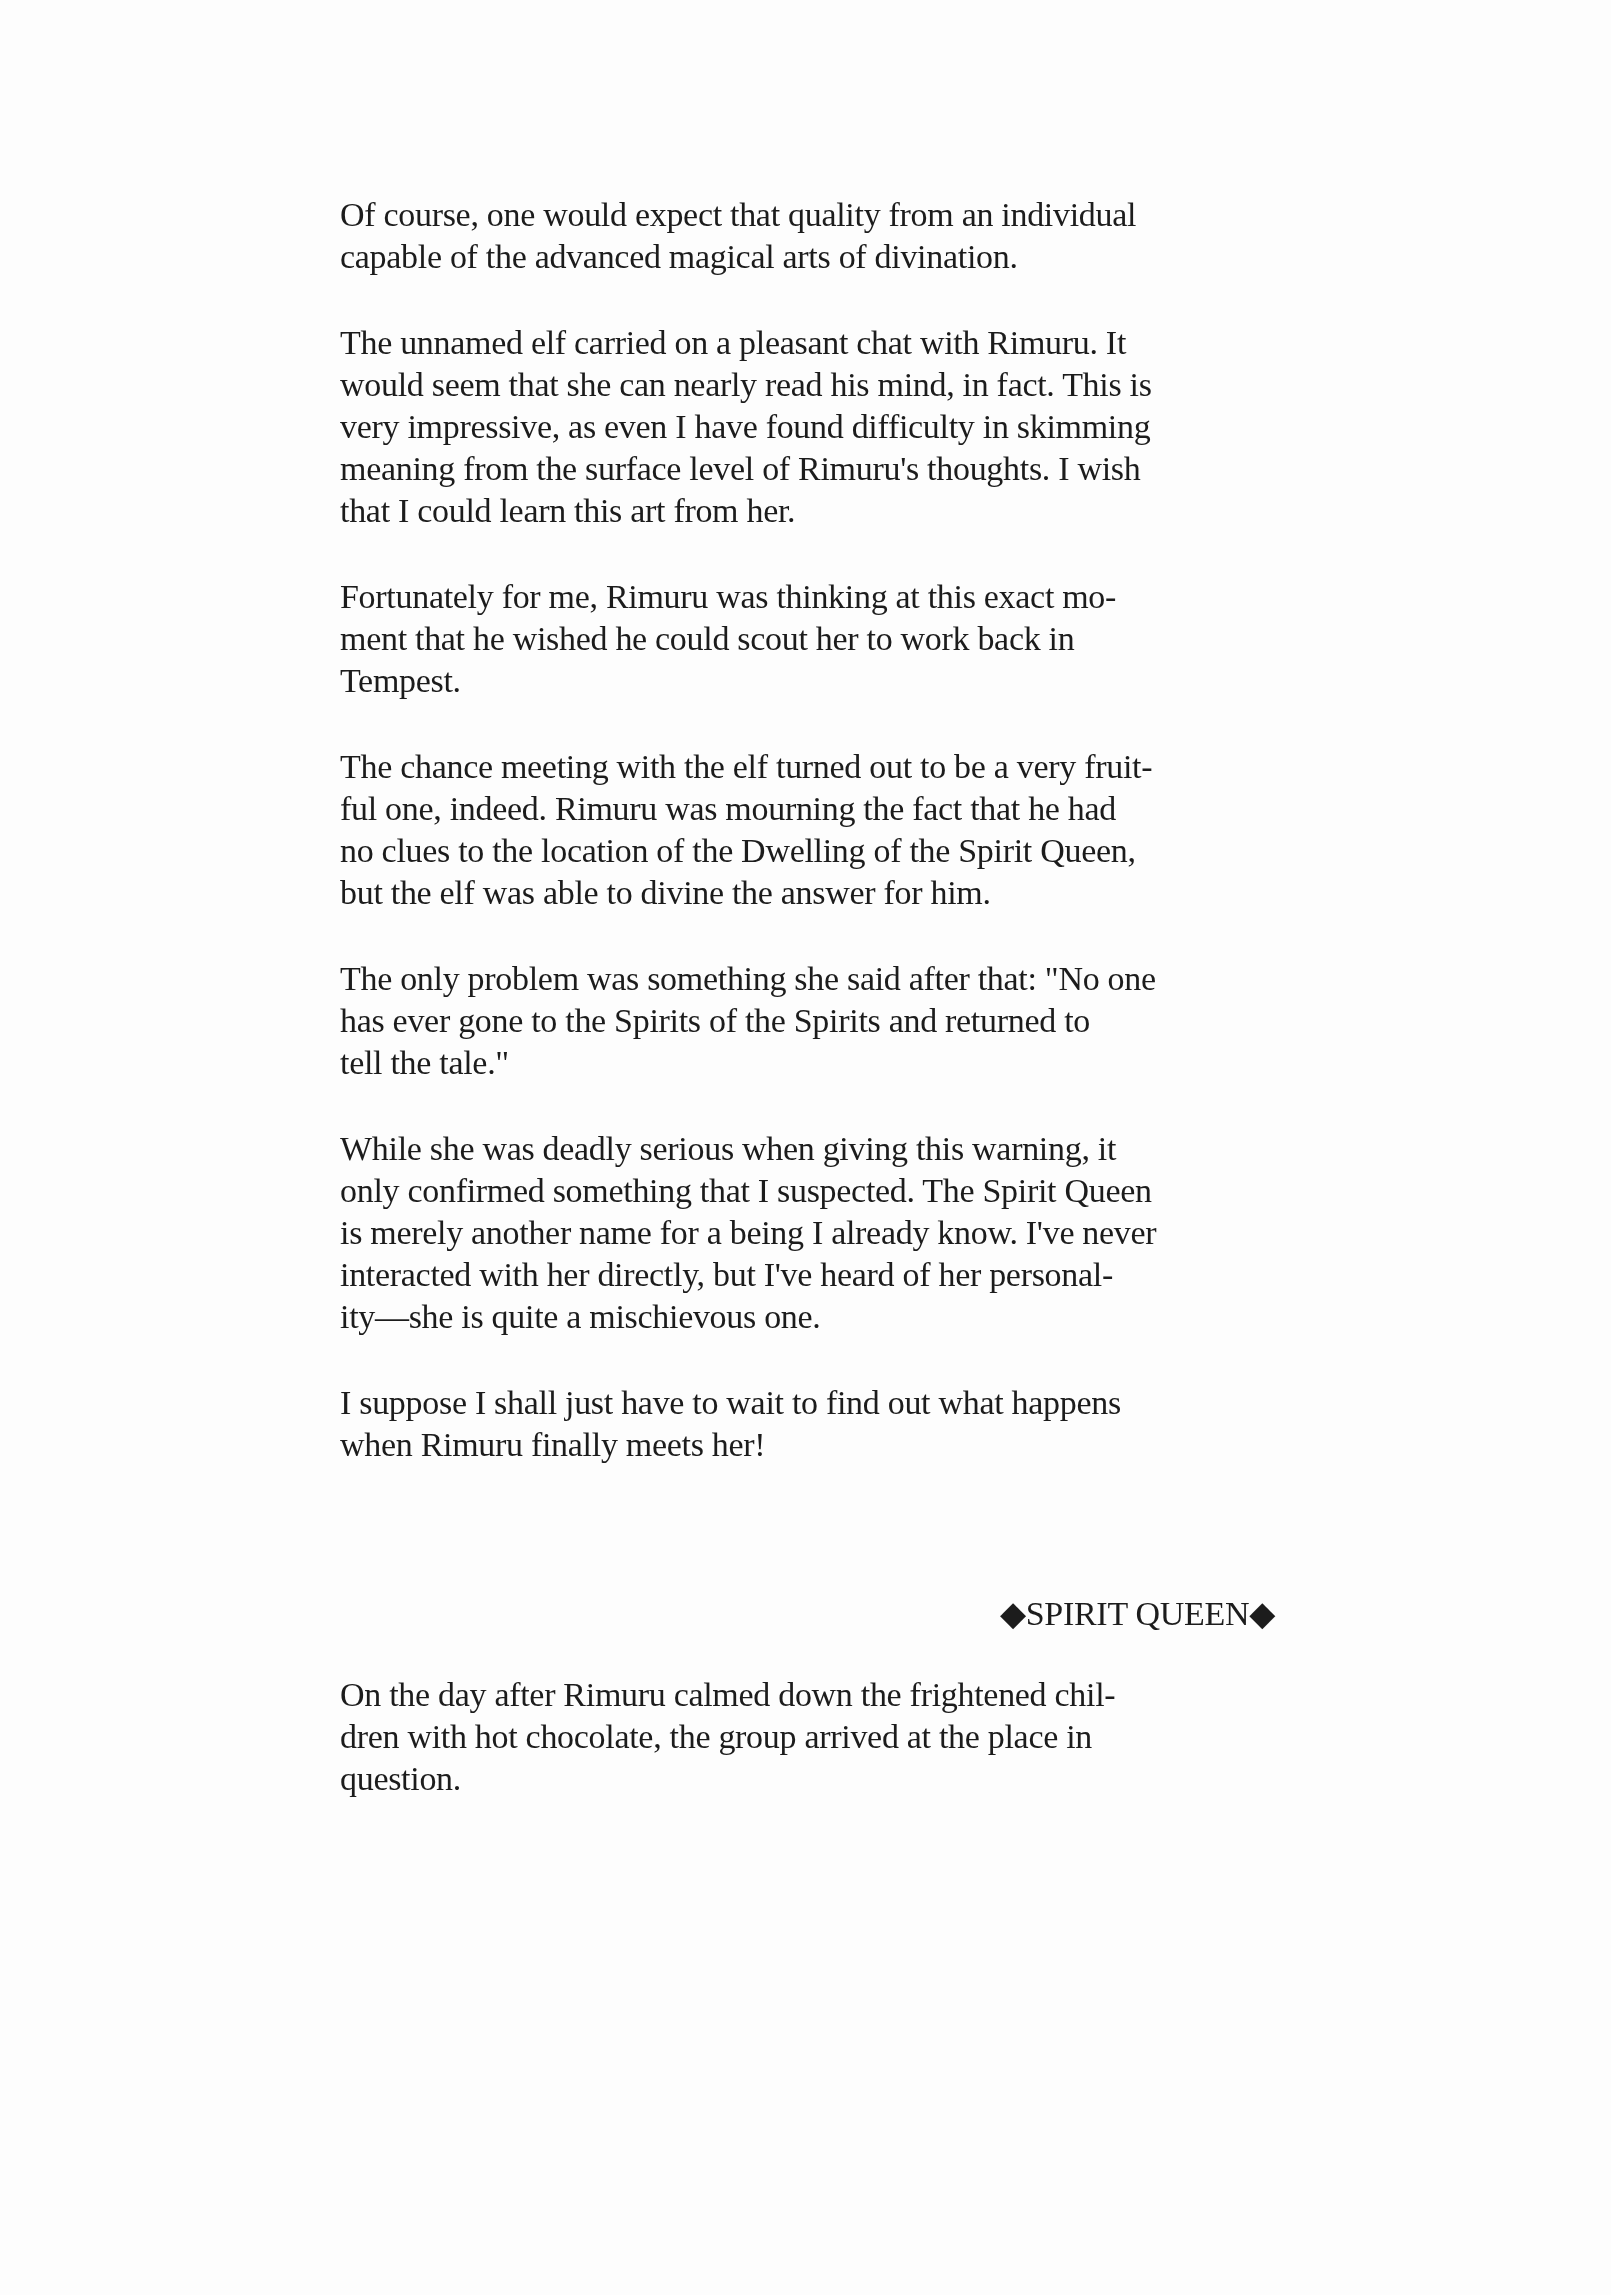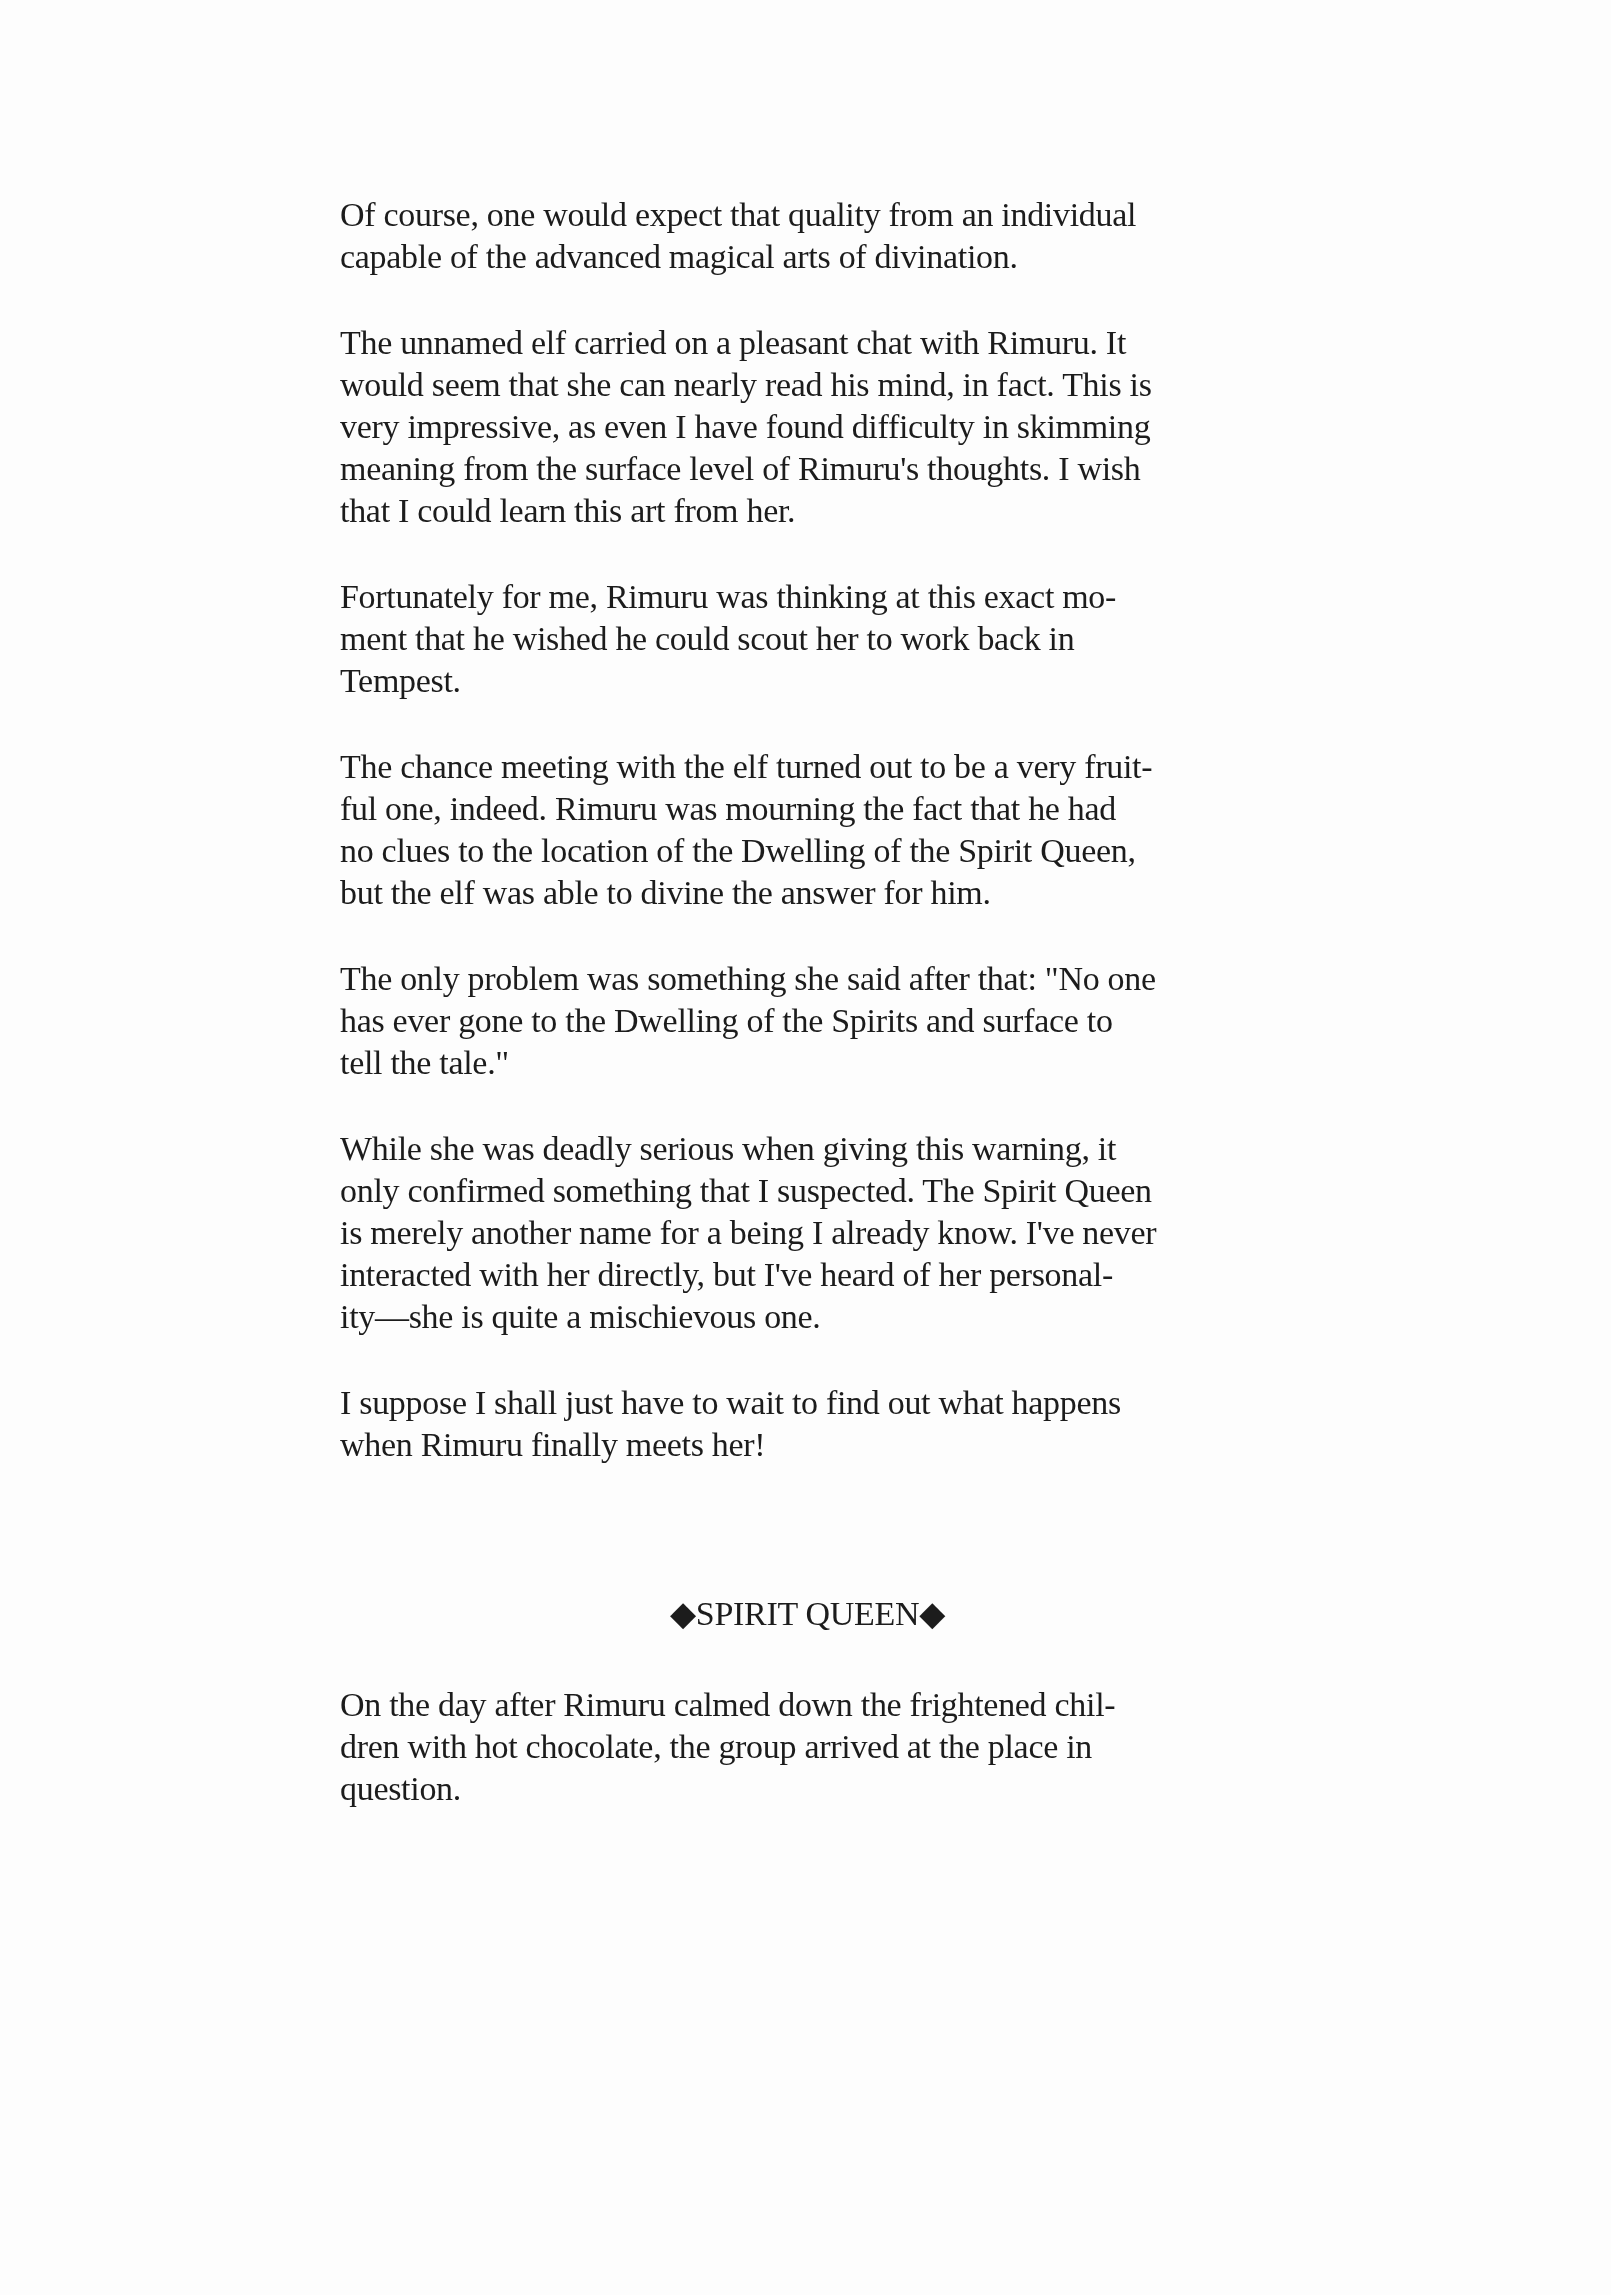--- a/index.html
+++ b/index.html
@@ -28,23 +28,23 @@
     color: #1c1c1c;
     white-space: pre;
     margin: 0 0 44px 0;
   }
   .section-heading {
     font-family: "Liberation Serif", serif;
     font-size: 34px;
     line-height: 42px;
     letter-spacing: -0.3px;
     color: #1c1c1c;
-    text-align: center;
+    text-align: right;
     white-space: pre;
-    margin: 127px 0 49px 0;
+    margin: 127px 0 39px 0;
   }
 </style>
 </head>
 <body>
 
 <div class="page">
   <div class="text-column">
     <div class="para">Of course, one would expect that quality from an individual
 capable of the advanced magical arts of divination.</div>
     <div class="para">The unnamed elf carried on a pleasant chat with Rimuru. It
@@ -53,21 +53,21 @@
 meaning from the surface level of Rimuru's thoughts. I wish
 that I could learn this art from her.</div>
     <div class="para">Fortunately for me, Rimuru was thinking at this exact mo-
 ment that he wished he could scout her to work back in
 Tempest.</div>
     <div class="para">The chance meeting with the elf turned out to be a very fruit-
 ful one, indeed. Rimuru was mourning the fact that he had
 no clues to the location of the Dwelling of the Spirit Queen,
 but the elf was able to divine the answer for him.</div>
     <div class="para">The only problem was something she said after that: "No one
-has ever gone to the Dwelling of the Spirits and surface to
+has ever gone to the Spirits of the Spirits and returned to
 tell the tale."</div>
     <div class="para">While she was deadly serious when giving this warning, it
 only confirmed something that I suspected. The Spirit Queen
 is merely another name for a being I already know. I've never
 interacted with her directly, but I've heard of her personal-
 ity—she is quite a mischievous one.</div>
     <div class="para">I suppose I shall just have to wait to find out what happens
 when Rimuru finally meets her!</div>
     <div class="section-heading">◆SPIRIT QUEEN◆</div>
     <div class="para">On the day after Rimuru calmed down the frightened chil-

